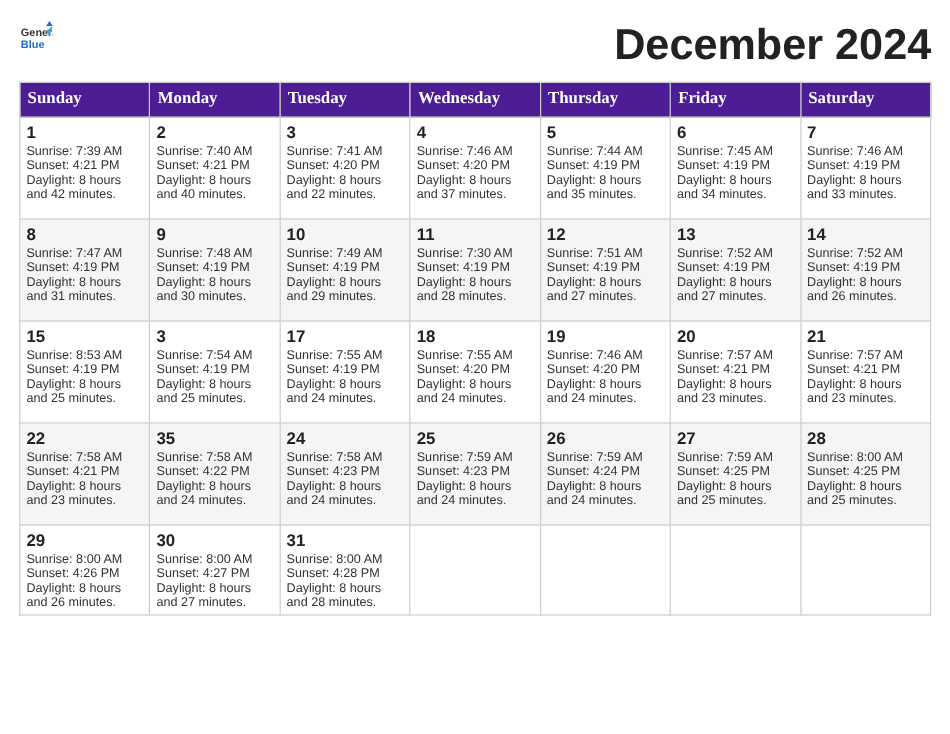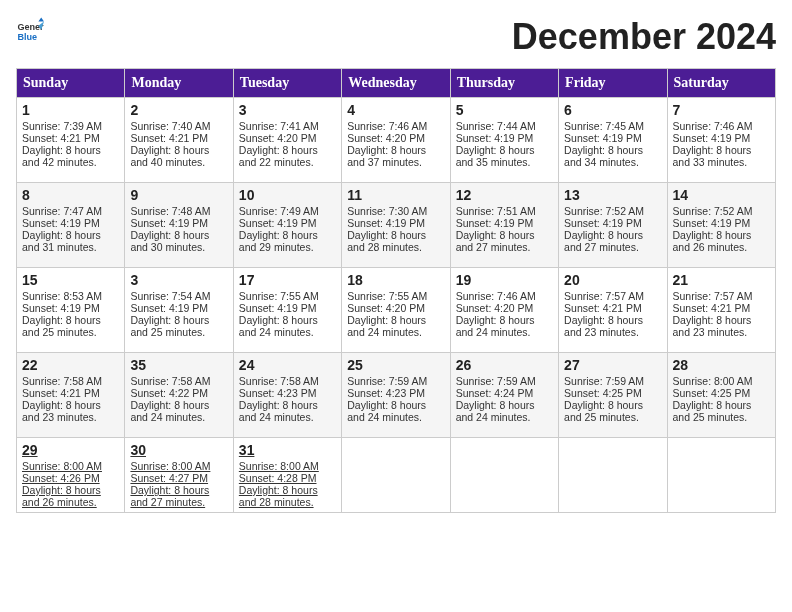--- a/index.html
+++ b/index.html
@@ -69,21 +69,20 @@
       font-weight: bold;
       color: #222;
       display: block;
       margin-bottom: 2px;
     }
     .empty-cell {
       background: #fff !important;
     }
     .last-row td {
       height: 75px;
-      text-decoration: underline;
     }
   </style>
 </head>
 <body>
 
 <div class="header-area">
   <div class="logo">
     <svg class="logo-icon" viewBox="0 0 40 40" width="40" height="40">
       <text x="2" y="20" font-size="13" font-weight="bold" fill="#333" font-family="Arial">General</text>
       <text x="2" y="34" font-size="13" font-weight="bold" fill="#1a6fc4" font-family="Arial">Blue</text>

